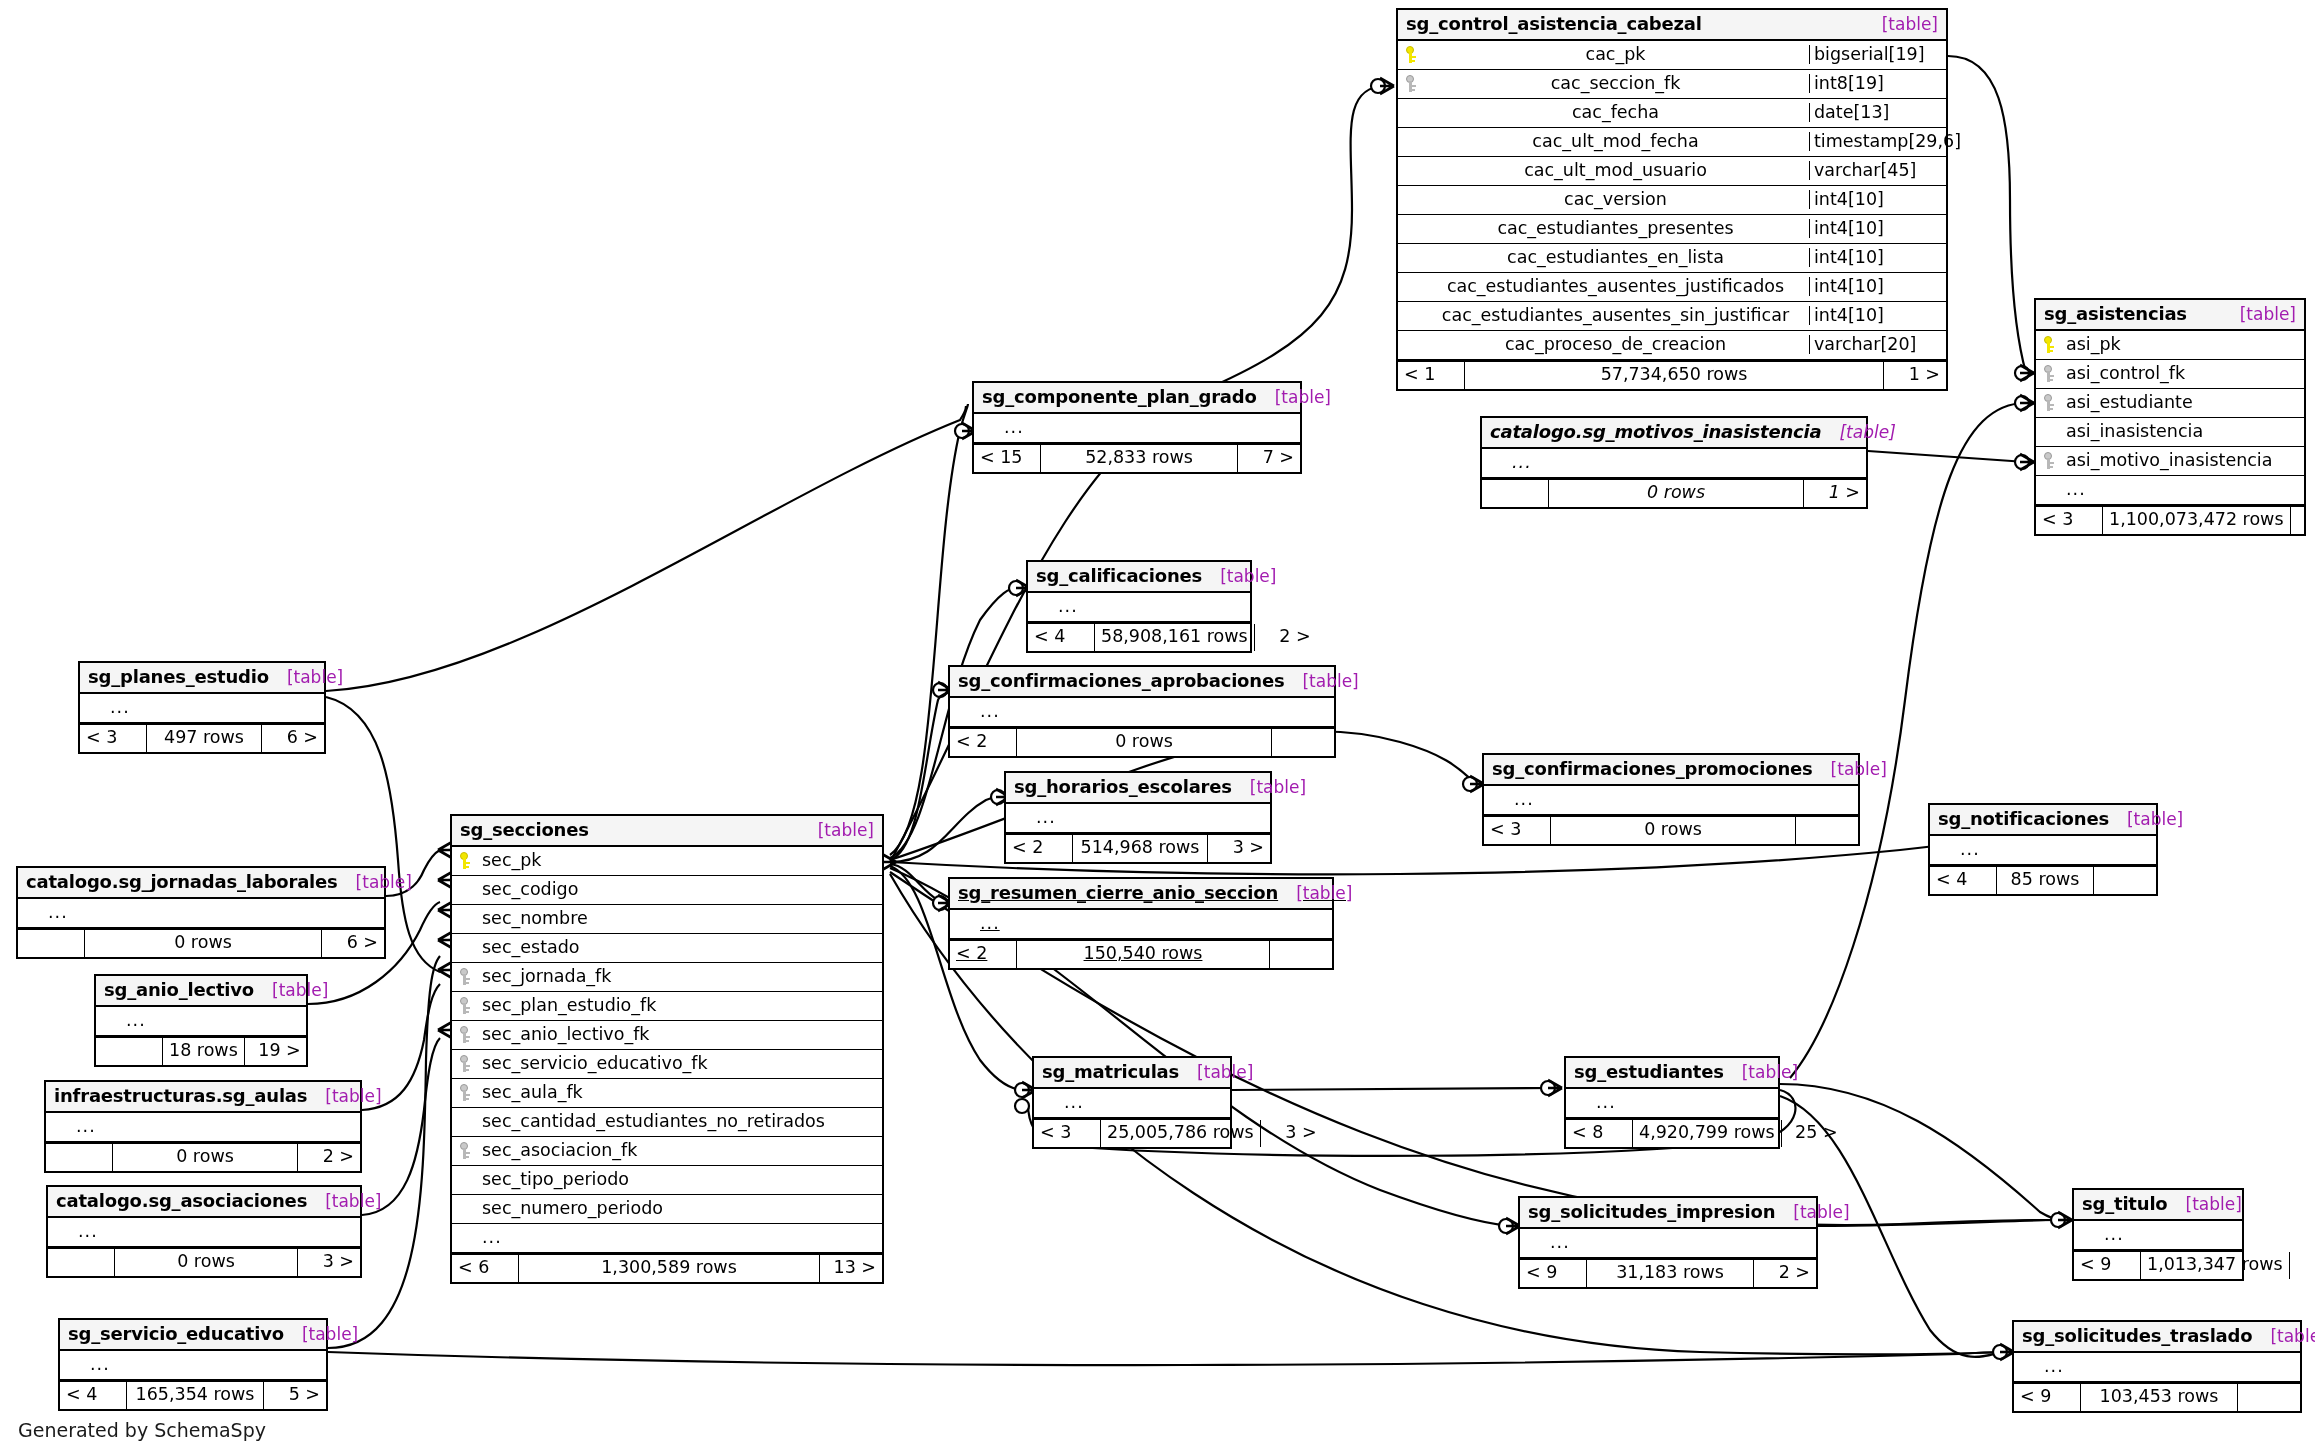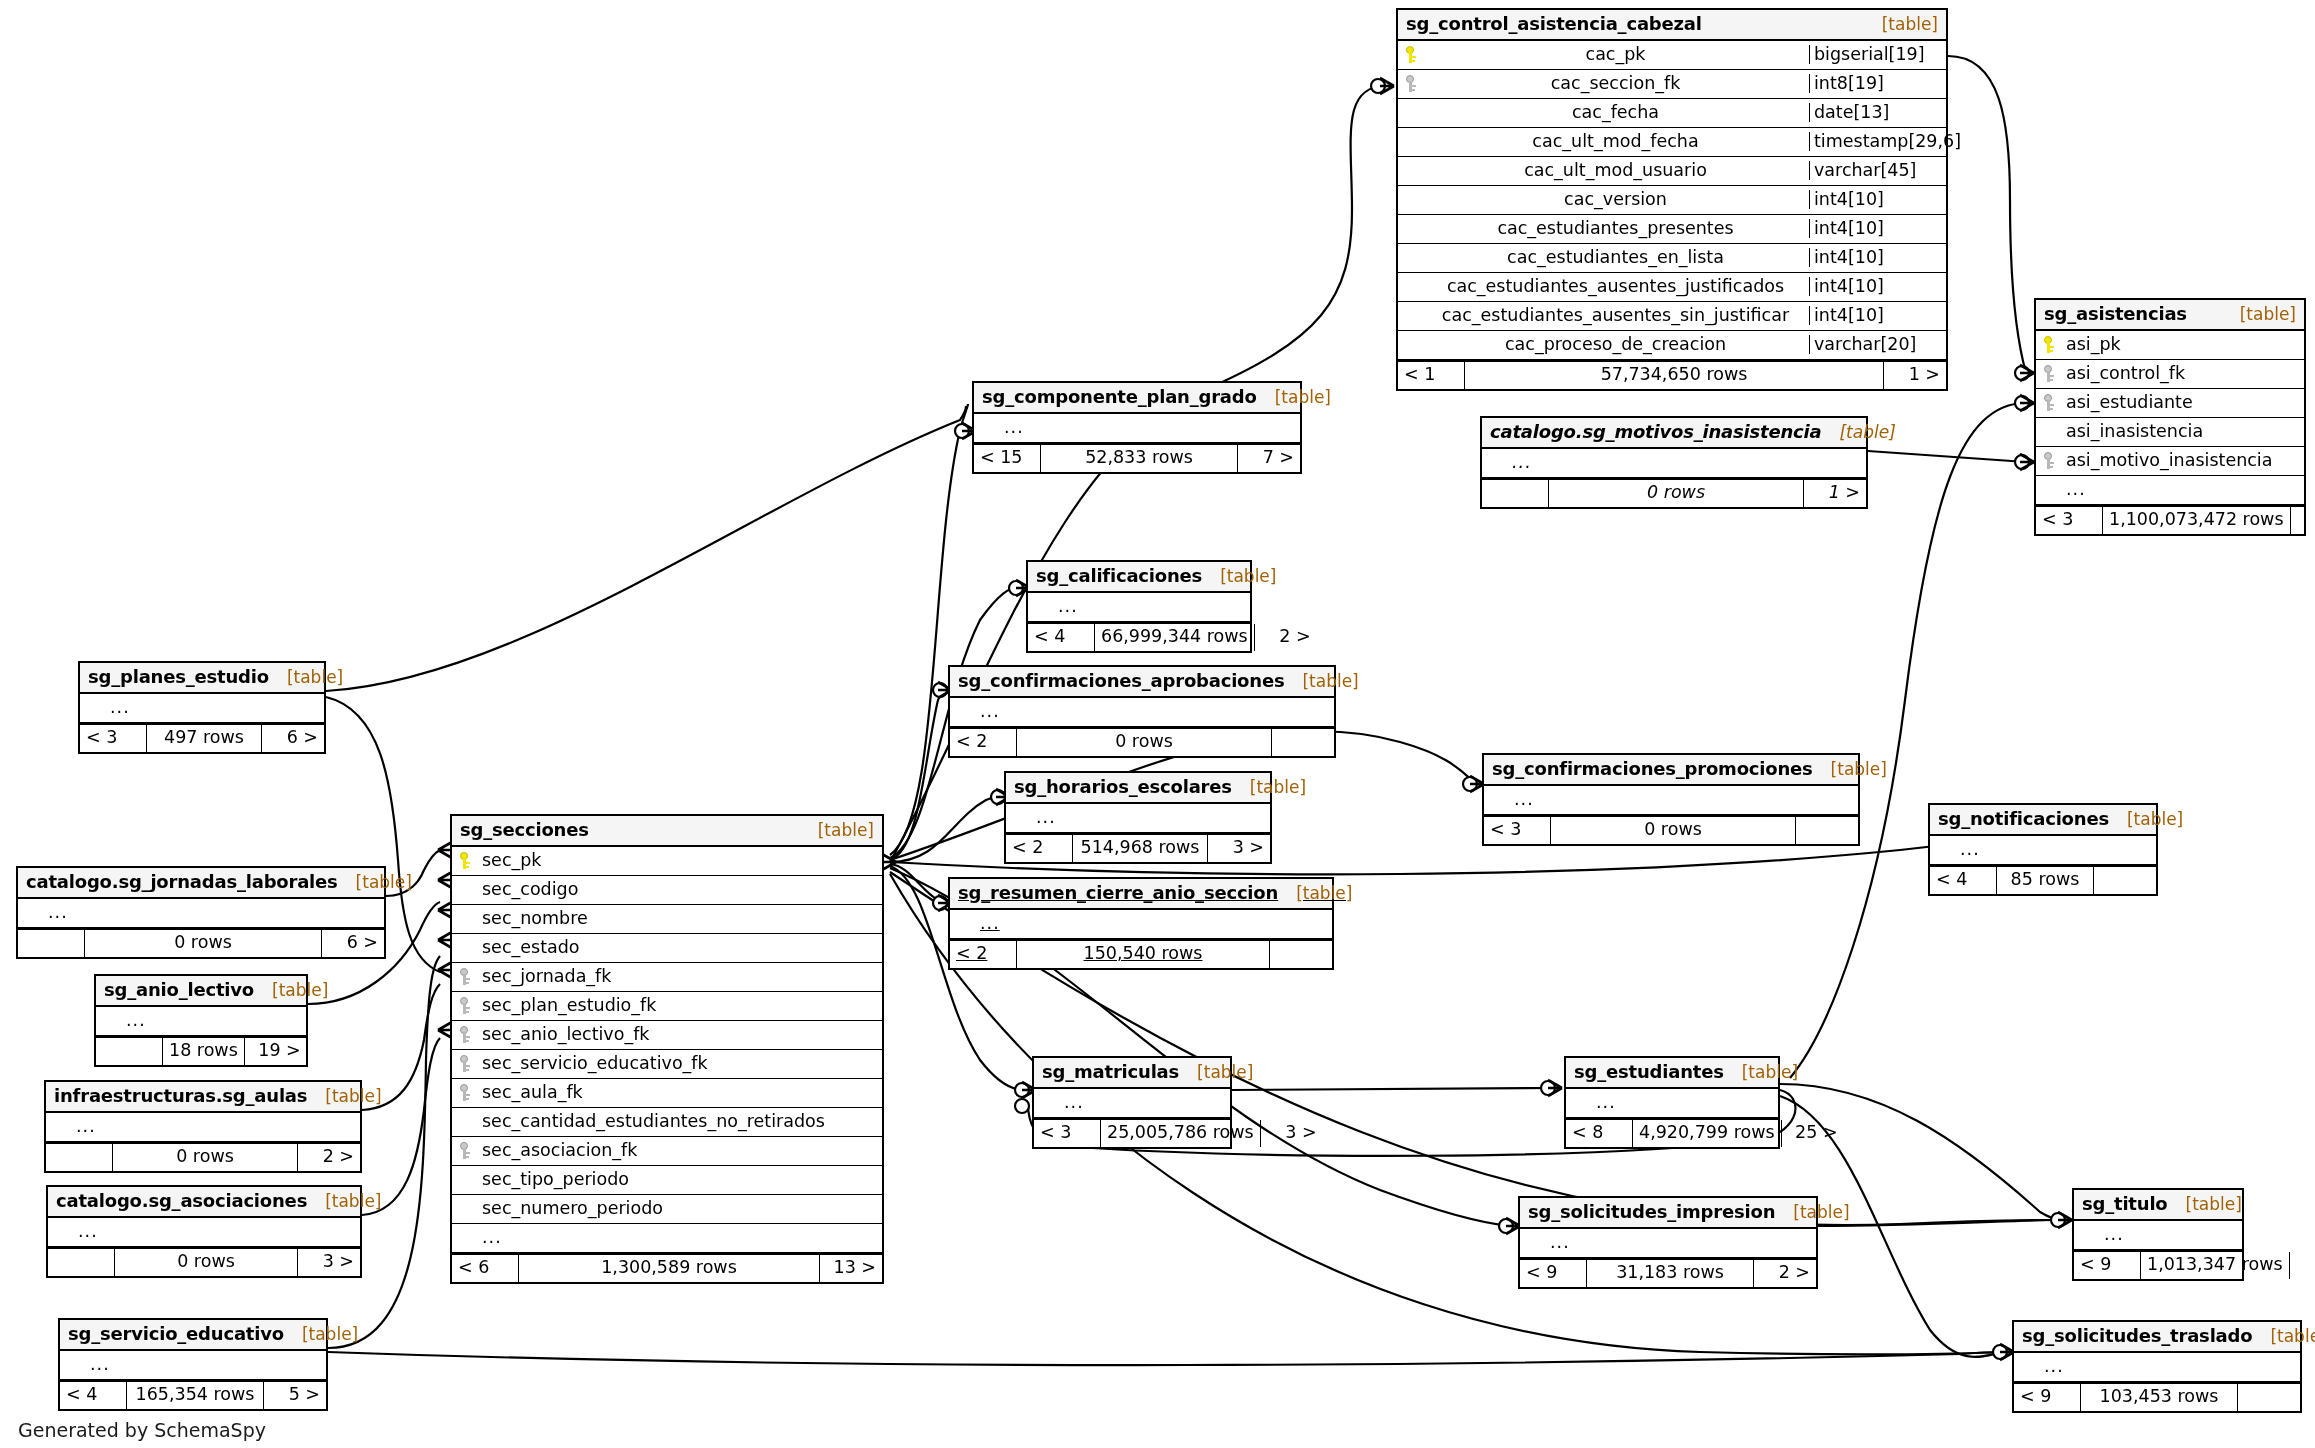--- a/index.html
+++ b/index.html
@@ -6,21 +6,21 @@
   body{width:2315px;height:1448px;position:relative;overflow:hidden;
        font-family:"DejaVu Sans","Liberation Sans",sans-serif;}
   #canvas{position:absolute;left:0;top:0;width:2315px;height:1448px;}
   svg.edges{position:absolute;left:0;top:0;width:2315px;height:1448px;pointer-events:none;}
 
   .tbl{position:absolute;border:2px solid #000;background:#fff;box-sizing:border-box;
        font-size:17.5px;line-height:1;}
   .tbl .hdr{display:flex;align-items:center;justify-content:space-between;
             background:#f5f5f5;border-bottom:2px solid #000;padding:5px 8px 6px 8px;}
   .tbl .hdr .tname{font-weight:bold;font-size:18px;color:#000;letter-spacing:-0.2px;}
-  .tbl .hdr .ttag{font-size:17px;color:#a16207;padding-left:18px;}
+  .tbl .hdr .ttag{font-size:17px;color:#a21caf;padding-left:18px;}
 
   .col{display:flex;align-items:center;border-bottom:1px solid #000;
        padding:4px 6px 5px 6px;min-height:19px;position:relative;}
   .col:last-of-type{border-bottom:1px solid #000;}
   .col .cname{flex:1 1 auto;padding-left:2px;white-space:nowrap;font-size:17.5px;}
   .col .ctype{border-left:1px solid #000;margin-left:6px;padding-left:4px;
               white-space:nowrap;font-size:17.5px;align-self:stretch;display:flex;align-items:center;}
   .col.typed{padding-right:0;text-align:center;}
   .col .ellipsis{font-size:17.5px;letter-spacing:1px;}
 
@@ -331,21 +331,21 @@
         <div class="hdr">
           <span class="tname">sg_calificaciones</span>
           <span class="ttag">[table]</span>
         </div>
         <div class="col">
           <span class="keyico"></span>
           <span class="cname ellipsis">...</span>
         </div>
         <div class="foot">
           <div class="f-left">&lt; 4</div>
-          <div class="f-mid">66,999,344 rows</div>
+          <div class="f-mid">58,908,161 rows</div>
           <div class="f-right">2 &gt;</div>
         </div>
       </div>
       <div class="tbl" style="left: 78px; top: 661px; width: 248px;">
         <div class="hdr">
           <span class="tname">sg_planes_estudio</span>
           <span class="ttag">[table]</span>
         </div>
         <div class="col">
           <span class="keyico"></span>

